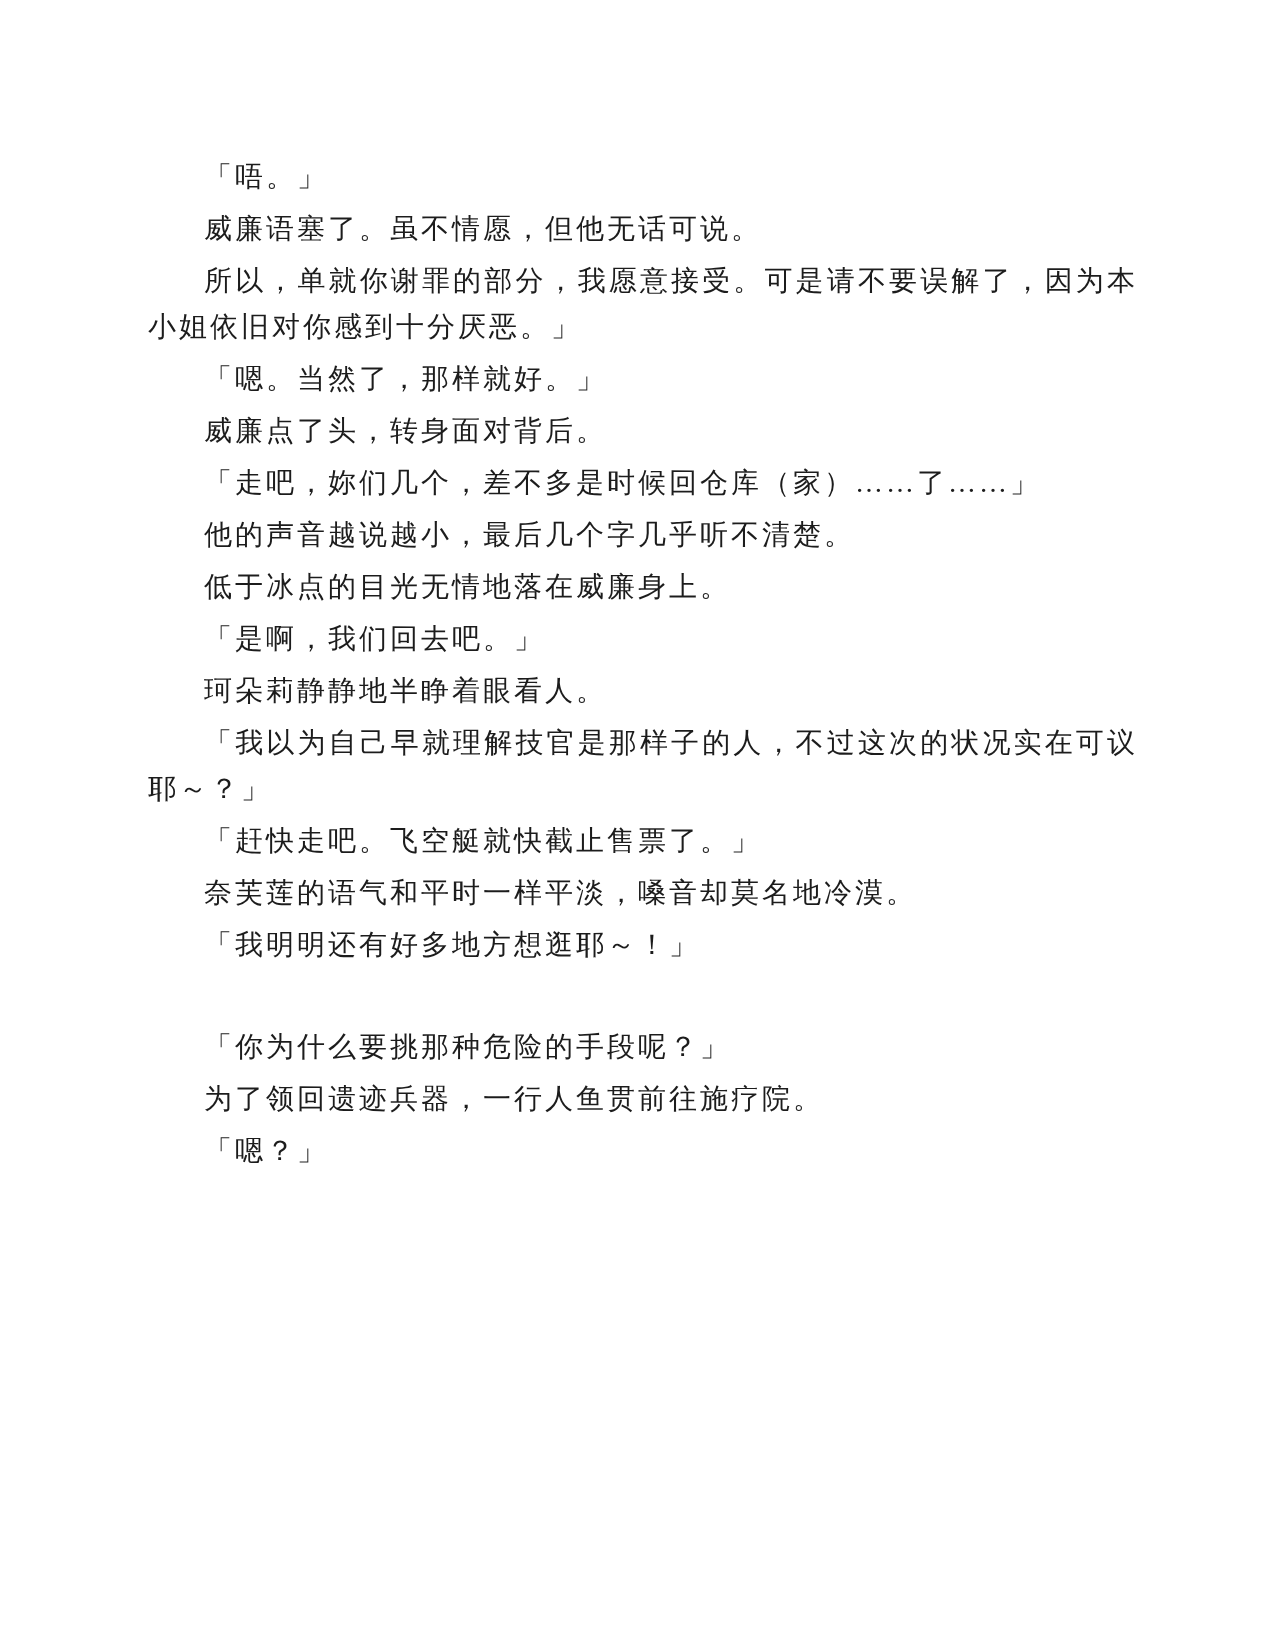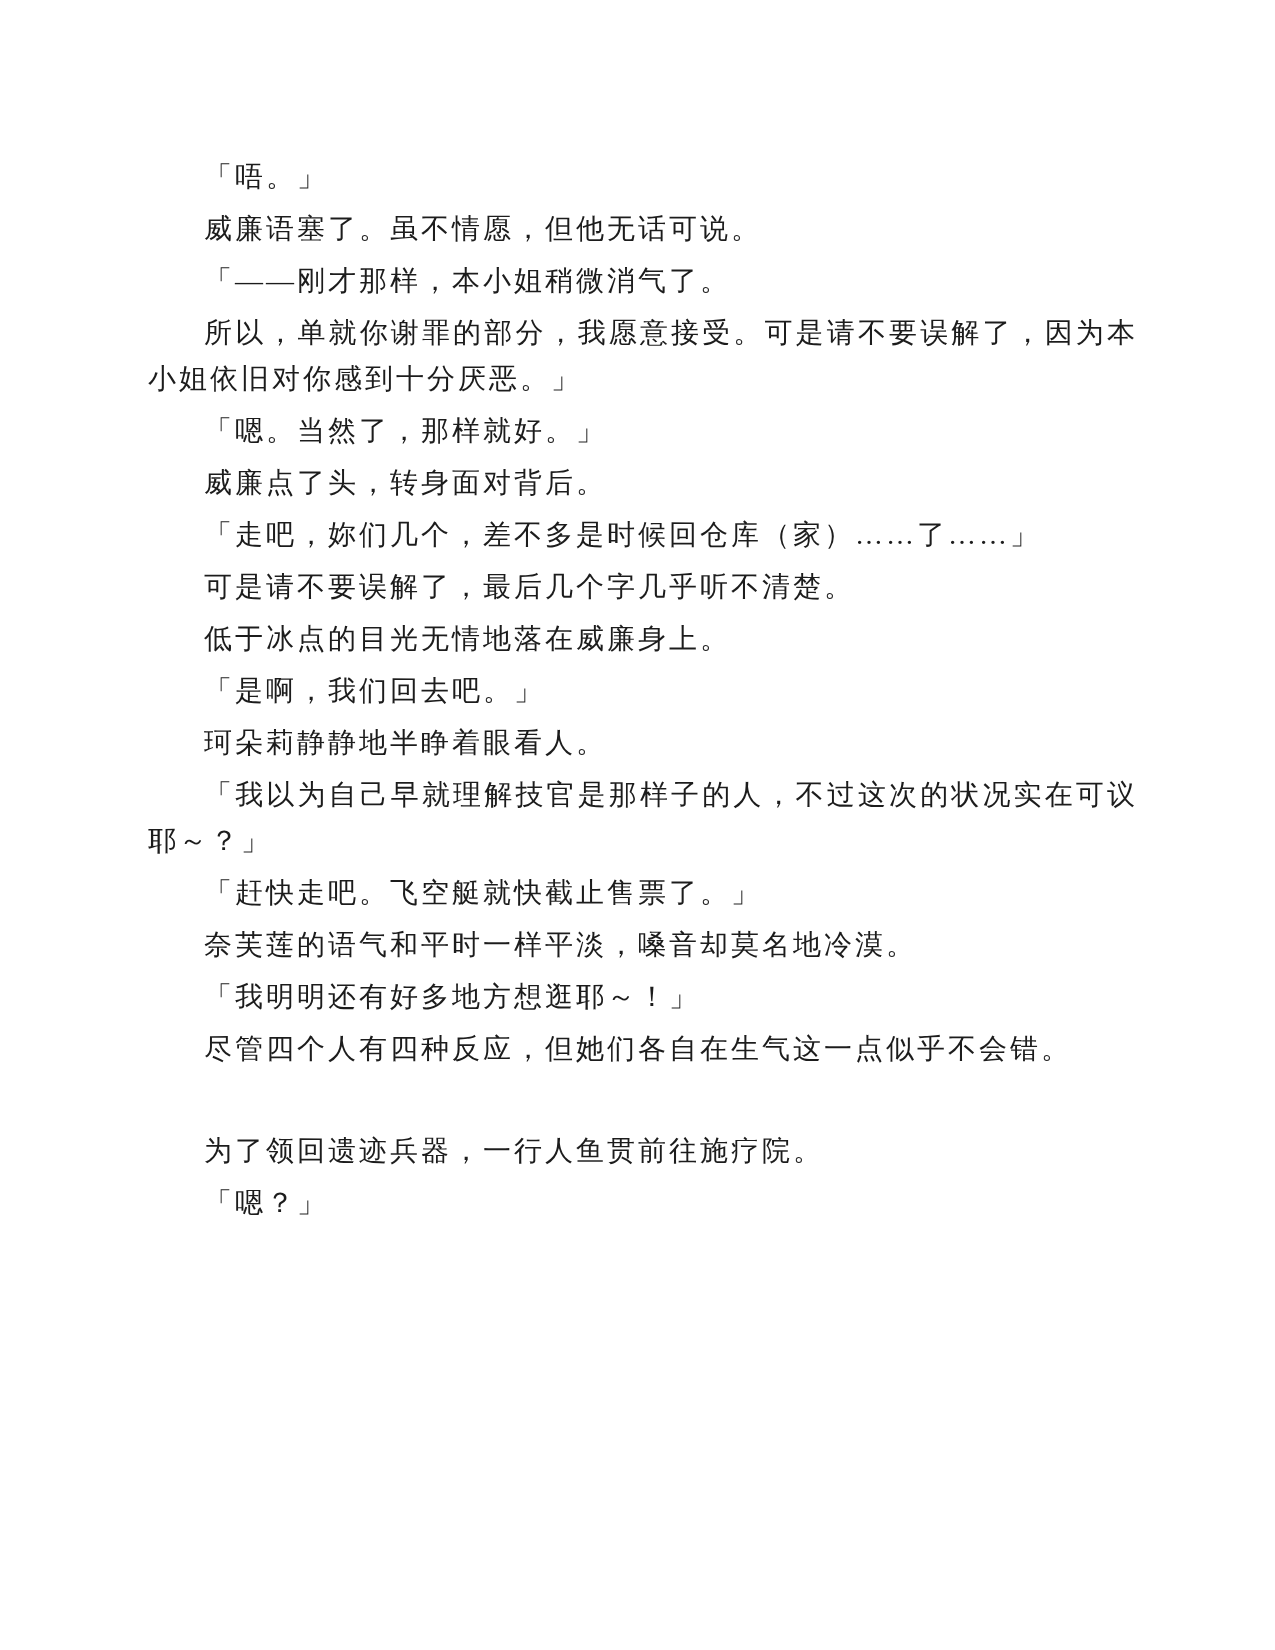--- a/index.html
+++ b/index.html
@@ -35,31 +35,30 @@
     height: 50px;
   }
 </style>
 </head>
 <body>
 
 <div class="page">
   <div class="text-block">
       <p class="para">「唔。」</p>
       <p class="para">威廉语塞了。虽不情愿，但他无话可说。</p>
-      <p class="para">「——刚才那样，本小姐稍微消气了。</p>
       <p class="para">所以，单就你谢罪的部分，我愿意接受。可是请不要误解了，因为本小姐依旧对你感到十分厌恶。」</p>
       <p class="para">「嗯。当然了，那样就好。」</p>
       <p class="para">威廉点了头，转身面对背后。</p>
       <p class="para">「走吧，妳们几个，差不多是时候回仓库（家）……了……」</p>
-      <p class="para">可是请不要误解了，最后几个字几乎听不清楚。</p>
+      <p class="para">他的声音越说越小，最后几个字几乎听不清楚。</p>
       <p class="para">低于冰点的目光无情地落在威廉身上。</p>
       <p class="para">「是啊，我们回去吧。」</p>
       <p class="para">珂朵莉静静地半睁着眼看人。</p>
       <p class="para">「我以为自己早就理解技官是那样子的人，不过这次的状况实在可议耶～？」</p>
       <p class="para">「赶快走吧。飞空艇就快截止售票了。」</p>
       <p class="para">奈芙莲的语气和平时一样平淡，嗓音却莫名地冷漠。</p>
       <p class="para">「我明明还有好多地方想逛耶～！」</p>
-      <p class="para">尽管四个人有四种反应，但她们各自在生气这一点似乎不会错。</p>
       <div class="section-break"></div>
+      <p class="para">「你为什么要挑那种危险的手段呢？」</p>
       <p class="para">为了领回遗迹兵器，一行人鱼贯前往施疗院。</p>
       <p class="para">「嗯？」</p>
     </div>
 </div>
 
 </body></html>

